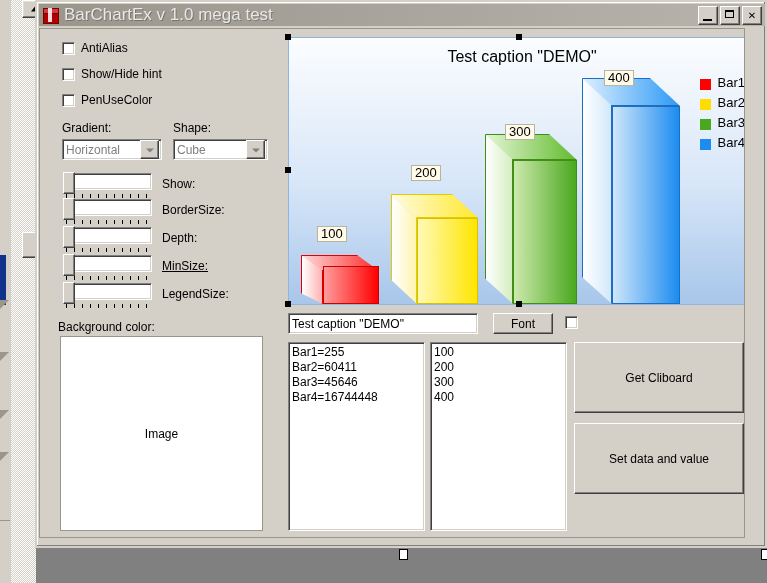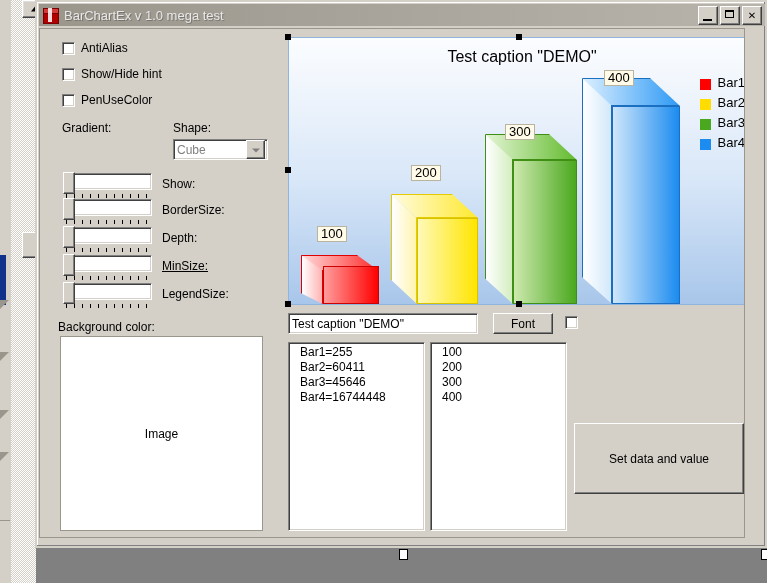--- a/index.html
+++ b/index.html
@@ -34,21 +34,21 @@
   
   #form-window{position:absolute;left:35px;top:0;width:732px;height:548px;
     background:#d4d0c8;border:2px solid #d4d0c8;box-sizing:border-box;
     box-shadow:inset -1px -1px 0 #808080, inset 1px 1px 0 #ffffff;}
   #titlebar{position:absolute;left:2px;top:2px;width:726px;height:22px;
     background:linear-gradient(to right,#9a968c,#b8b4ac);display:flex;align-items:center;}
   #app-icon{width:16px;height:16px;margin-left:3px;position:relative;flex:0 0 auto;}
   #app-icon .ib{position:absolute;left:1px;top:4px;width:14px;height:11px;background:#b00000;border:1px solid #7a0000;}
   #app-icon .il{position:absolute;left:1px;top:1px;width:14px;height:4px;background:#d43a3a;border:1px solid #7a0000;}
   #app-icon .ir{position:absolute;left:6px;top:1px;width:4px;height:14px;background:#ffffff;opacity:.85;}
-  #title-text{margin-left:6px;color:#e8e8e8;font-size:13px;white-space:nowrap;
+  #title-text{margin-left:6px;color:#e8e8e8;font-size:17px;white-space:nowrap;
     text-shadow:1px 1px 0 rgba(0,0,0,.25);}
   #win-btns{position:absolute;right:3px;top:2px;display:flex;gap:2px;}
   .win-btn{width:18px;height:17px;background:#d4d0c8;position:relative;
     border:1px solid #ffffff;border-right-color:#404040;border-bottom-color:#404040;
     box-shadow:inset -1px -1px 0 #808080;}
   .win-btn span{position:absolute;left:50%;top:50%;transform:translate(-50%,-50%);font-size:10px;line-height:1;color:#000;}
   .wb-min i{position:absolute;left:4px;bottom:3px;width:9px;height:2px;background:#000;}
   .wb-max i{position:absolute;left:4px;top:3px;width:9px;height:8px;border:1px solid #000;border-top-width:2px;box-sizing:border-box;}
 
   
@@ -87,21 +87,21 @@
   .track .thumb{position:absolute;left:1px;top:-1px;width:10px;height:20px;background:#d4d0c8;
     border:1px solid #fff;border-right-color:#404040;border-bottom-color:#404040;
     box-shadow:inset -1px -1px 0 #808080;}
   .track .ticks{position:absolute;left:4px;top:21px;width:86px;height:4px;
     background-image:linear-gradient(to right,#000 1px,transparent 1px);background-size:8px 4px;}
 
   
   .memo{position:absolute;background:#fff;box-sizing:border-box;
     border:1px solid #808080;border-right-color:#fff;border-bottom-color:#fff;
     box-shadow:inset 1px 1px 0 #404040, inset -1px -1px 0 #d4d0c8;
-    padding:2px 11px;font-size:12px;line-height:15px;overflow:hidden;white-space:pre;}
+    padding:2px 3px;font-size:12px;line-height:15px;overflow:hidden;white-space:pre;}
   .edit{position:absolute;background:#fff;box-sizing:border-box;height:21px;
     border:1px solid #808080;border-right-color:#fff;border-bottom-color:#fff;
     box-shadow:inset 1px 1px 0 #404040, inset -1px -1px 0 #d4d0c8;
     padding:2px 3px;font-size:12px;line-height:16px;overflow:hidden;white-space:nowrap;}
   .panel-white{position:absolute;background:#fff;box-sizing:border-box;
     border:1px solid #9a968c;display:flex;align-items:center;justify-content:center;}
 
   .btn3d{position:absolute;background:#d4d0c8;box-sizing:border-box;
     border:1px solid #ffffff;border-right-color:#404040;border-bottom-color:#404040;
     box-shadow:inset -1px -1px 0 #808080;
@@ -181,20 +181,26 @@
       <span class="cbox"></span>
       <span class="t">Show/Hide hint</span>
     </div>
     <div class="cbrow" style="left:22px;top:64px;">
       <span class="cbox"></span>
       <span class="t">PenUseColor</span>
     </div>
 
     <div class="lbl" style="left:22px;top:93px;">Gradient:</div>
     <div class="lbl" style="left:133px;top:93px;">Shape:</div>
+    <div class="combo" style="left:22px;top:110px;width:100px;">
+      <span class="txt">Horizontal</span>
+      <span class="btn">
+          <i></i>
+        </span>
+    </div>
     <div class="combo" style="left:133px;top:110px;width:95px;">
       <span class="txt">Cube</span>
       <span class="btn">
           <i></i>
         </span>
     </div>
 
     <div class="track" style="left:22px;top:144px;">
       <div class="chan"></div>
         <div class="thumb"></div>
@@ -331,19 +337,20 @@
 
     <div class="memo" style="left:248px;top:313px;width:137px;height:189px;">Bar1=255
 Bar2=60411
 Bar3=45646
 Bar4=16744448</div>
     <div class="memo" style="left:390px;top:313px;width:137px;height:189px;">100
 200
 300
 400</div>
 
+    <div class="btn3d" style="left:534px;top:313px;width:170px;height:71px;">Get Cliboard</div>
     <div class="btn3d" style="left:534px;top:394px;width:170px;height:71px;">Set data and value</div>
 
   </div>
 </div>
 
 <div class="handle-w" style="left:399px;top:549px;"></div>
 <div class="handle-w" style="left:761px;top:549px;"></div>
 
 </body></html>

